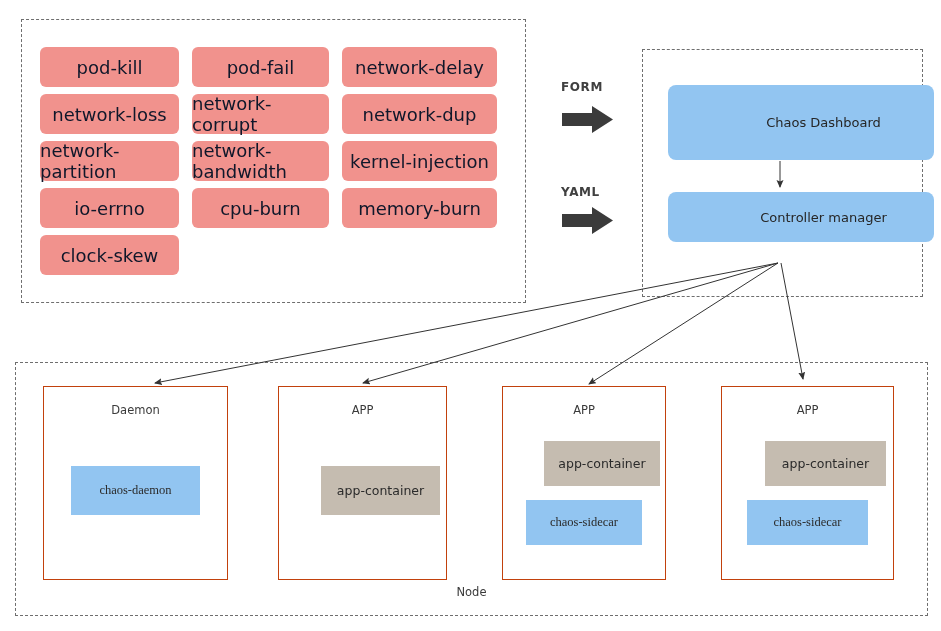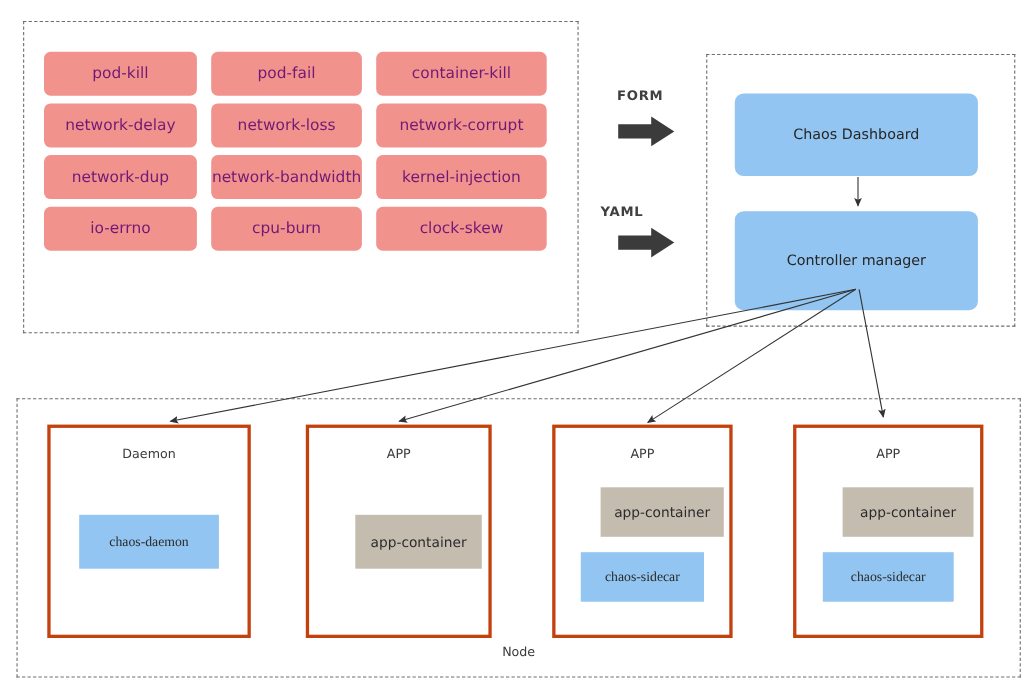--- a/index.html
+++ b/index.html
@@ -8,33 +8,33 @@
 
   .dashed-box { position:absolute; border:1px dashed #6e6e6e; background:transparent; }
   #fault-region   { left:21px;  top:19px;  width:503px; height:282px; }
   #control-region { left:642px; top:49px;  width:279px; height:246px; }
   #node-region    { left:15px;  top:362px; width:911px; height:252px; }
 
   .fault-grid { position:absolute; left:40px; top:47px; display:grid;
                 grid-template-columns:139px 137px 155px; column-gap:13px; row-gap:7px;
                 grid-auto-rows:40px; }
   .fault-box { background:var(--fault,#F1928D); border-radius:6px; display:flex;
-               align-items:center; justify-content:center; font-size:14px; color:#701a75; }
+               align-items:center; justify-content:center; font-size:18px; color:#0f172a; }
 
   .control-box { position:absolute; background:var(--chaos,#92C5F1); border-radius:8px;
-                 display:flex; align-items:center; justify-content:center; font-size:13px; color:#262626; }
+                 display:flex; align-items:center; justify-content:center; font-size:13px; color:#262626;padding-left:45px; }
   #dashboard-box  { left:668px; top:85px;  width:221px; height:75px; }
-  #controller-box { left:668px; top:192px; width:221px; height:90px; }
+  #controller-box { left:668px; top:192px; width:221px; height:50px; }
 
   .io-label { position:absolute; font-size:12px; font-weight:bold; letter-spacing:0.6px; color:#404040; }
   #form-label { left:561px; top:80px; }
-  #yaml-label { left:546px; top:185px; }
+  #yaml-label { left:561px; top:185px; }
 
   .node-box { position:absolute; top:386px; height:194px; background:#fff;
-              border:3px solid #c2410c; box-sizing:border-box; }
+              border:1px solid #c2410c; box-sizing:border-box; }
   .node-title { position:absolute; top:16px; left:0; width:100%; text-align:center;
                 font-size:11.5px; color:#3a3a3a; }
   .container-stack { position:absolute; left:0; width:100%; display:flex;
                      flex-direction:column; align-items:center; gap:14px; }
   .container-stack.single { top:79px; }
   .container-stack.double { top:54px; }
   .pod-container { width:71%; display:flex; align-items:center; justify-content:center;
                    font-size:12.5px; color:#2b2b2b; }
   .container-stack.single .pod-container { height:49px; }
   .container-stack.double .pod-container { height:45px; }
@@ -48,29 +48,30 @@
 </style>
 </head>
 <body>
 
 <div class="canvas">
 
   <div class="dashed-box" id="fault-region"></div>
   <div class="fault-grid">
       <div class="fault-box">pod-kill</div>
       <div class="fault-box">pod-fail</div>
-      <div class="fault-box">container-kill</div>
       <div class="fault-box">network-delay</div>
       <div class="fault-box">network-loss</div>
       <div class="fault-box">network-corrupt</div>
       <div class="fault-box">network-dup</div>
+      <div class="fault-box">network-partition</div>
       <div class="fault-box">network-bandwidth</div>
       <div class="fault-box">kernel-injection</div>
       <div class="fault-box">io-errno</div>
       <div class="fault-box">cpu-burn</div>
+      <div class="fault-box">memory-burn</div>
       <div class="fault-box">clock-skew</div>
     </div>
 
   <div class="io-label" id="form-label">FORM</div>
   <div class="io-label" id="yaml-label">YAML</div>
 
   <div class="dashed-box" id="control-region"></div>
   <div class="control-box" id="dashboard-box">Chaos Dashboard</div>
   <div class="control-box" id="controller-box">Controller manager</div>
 

